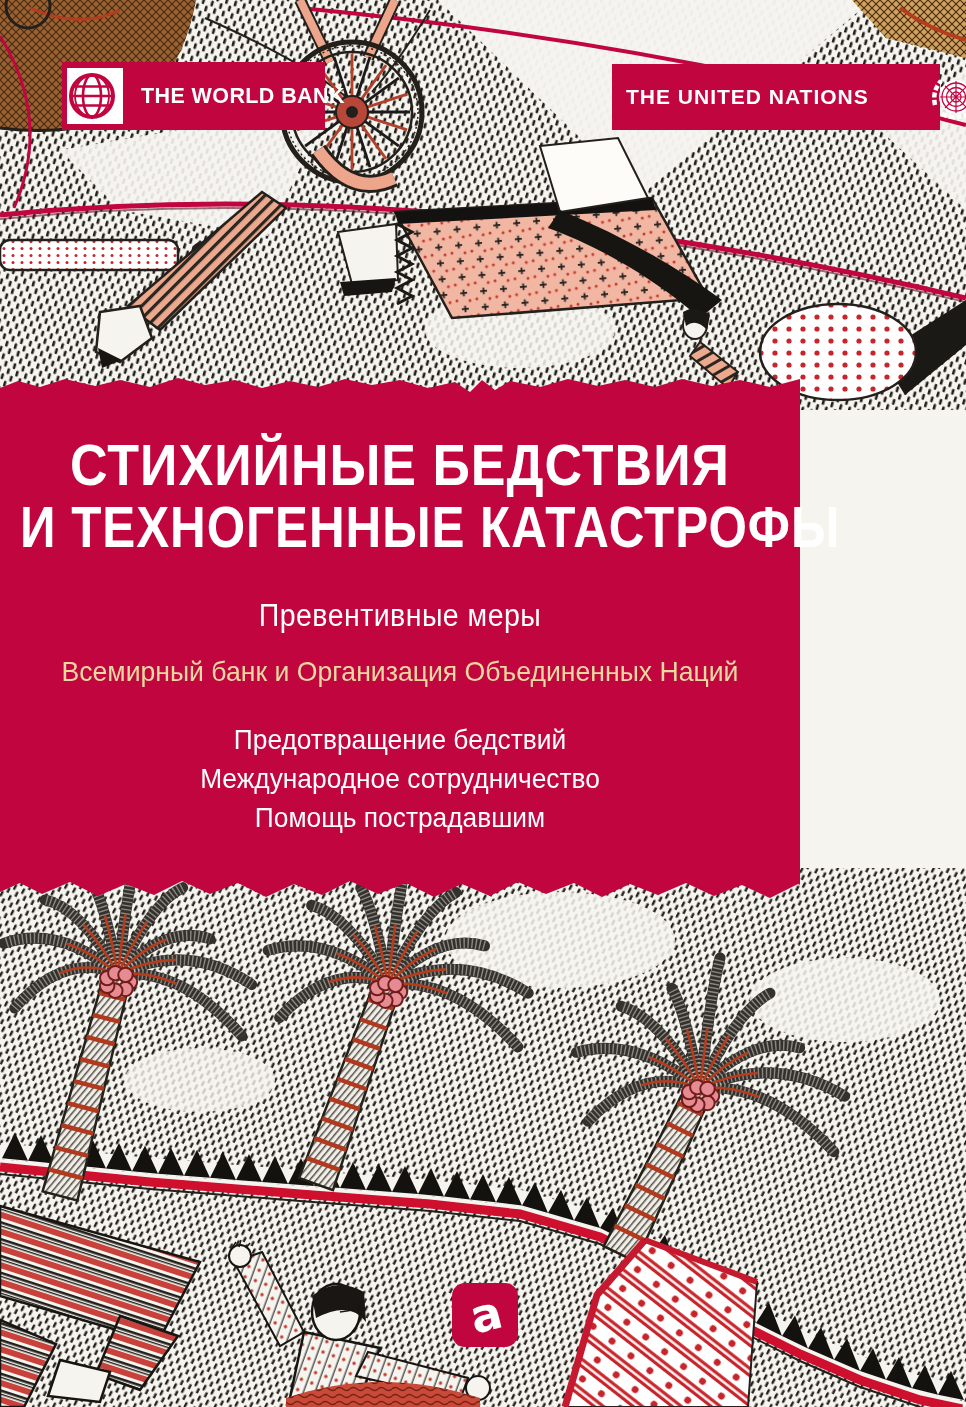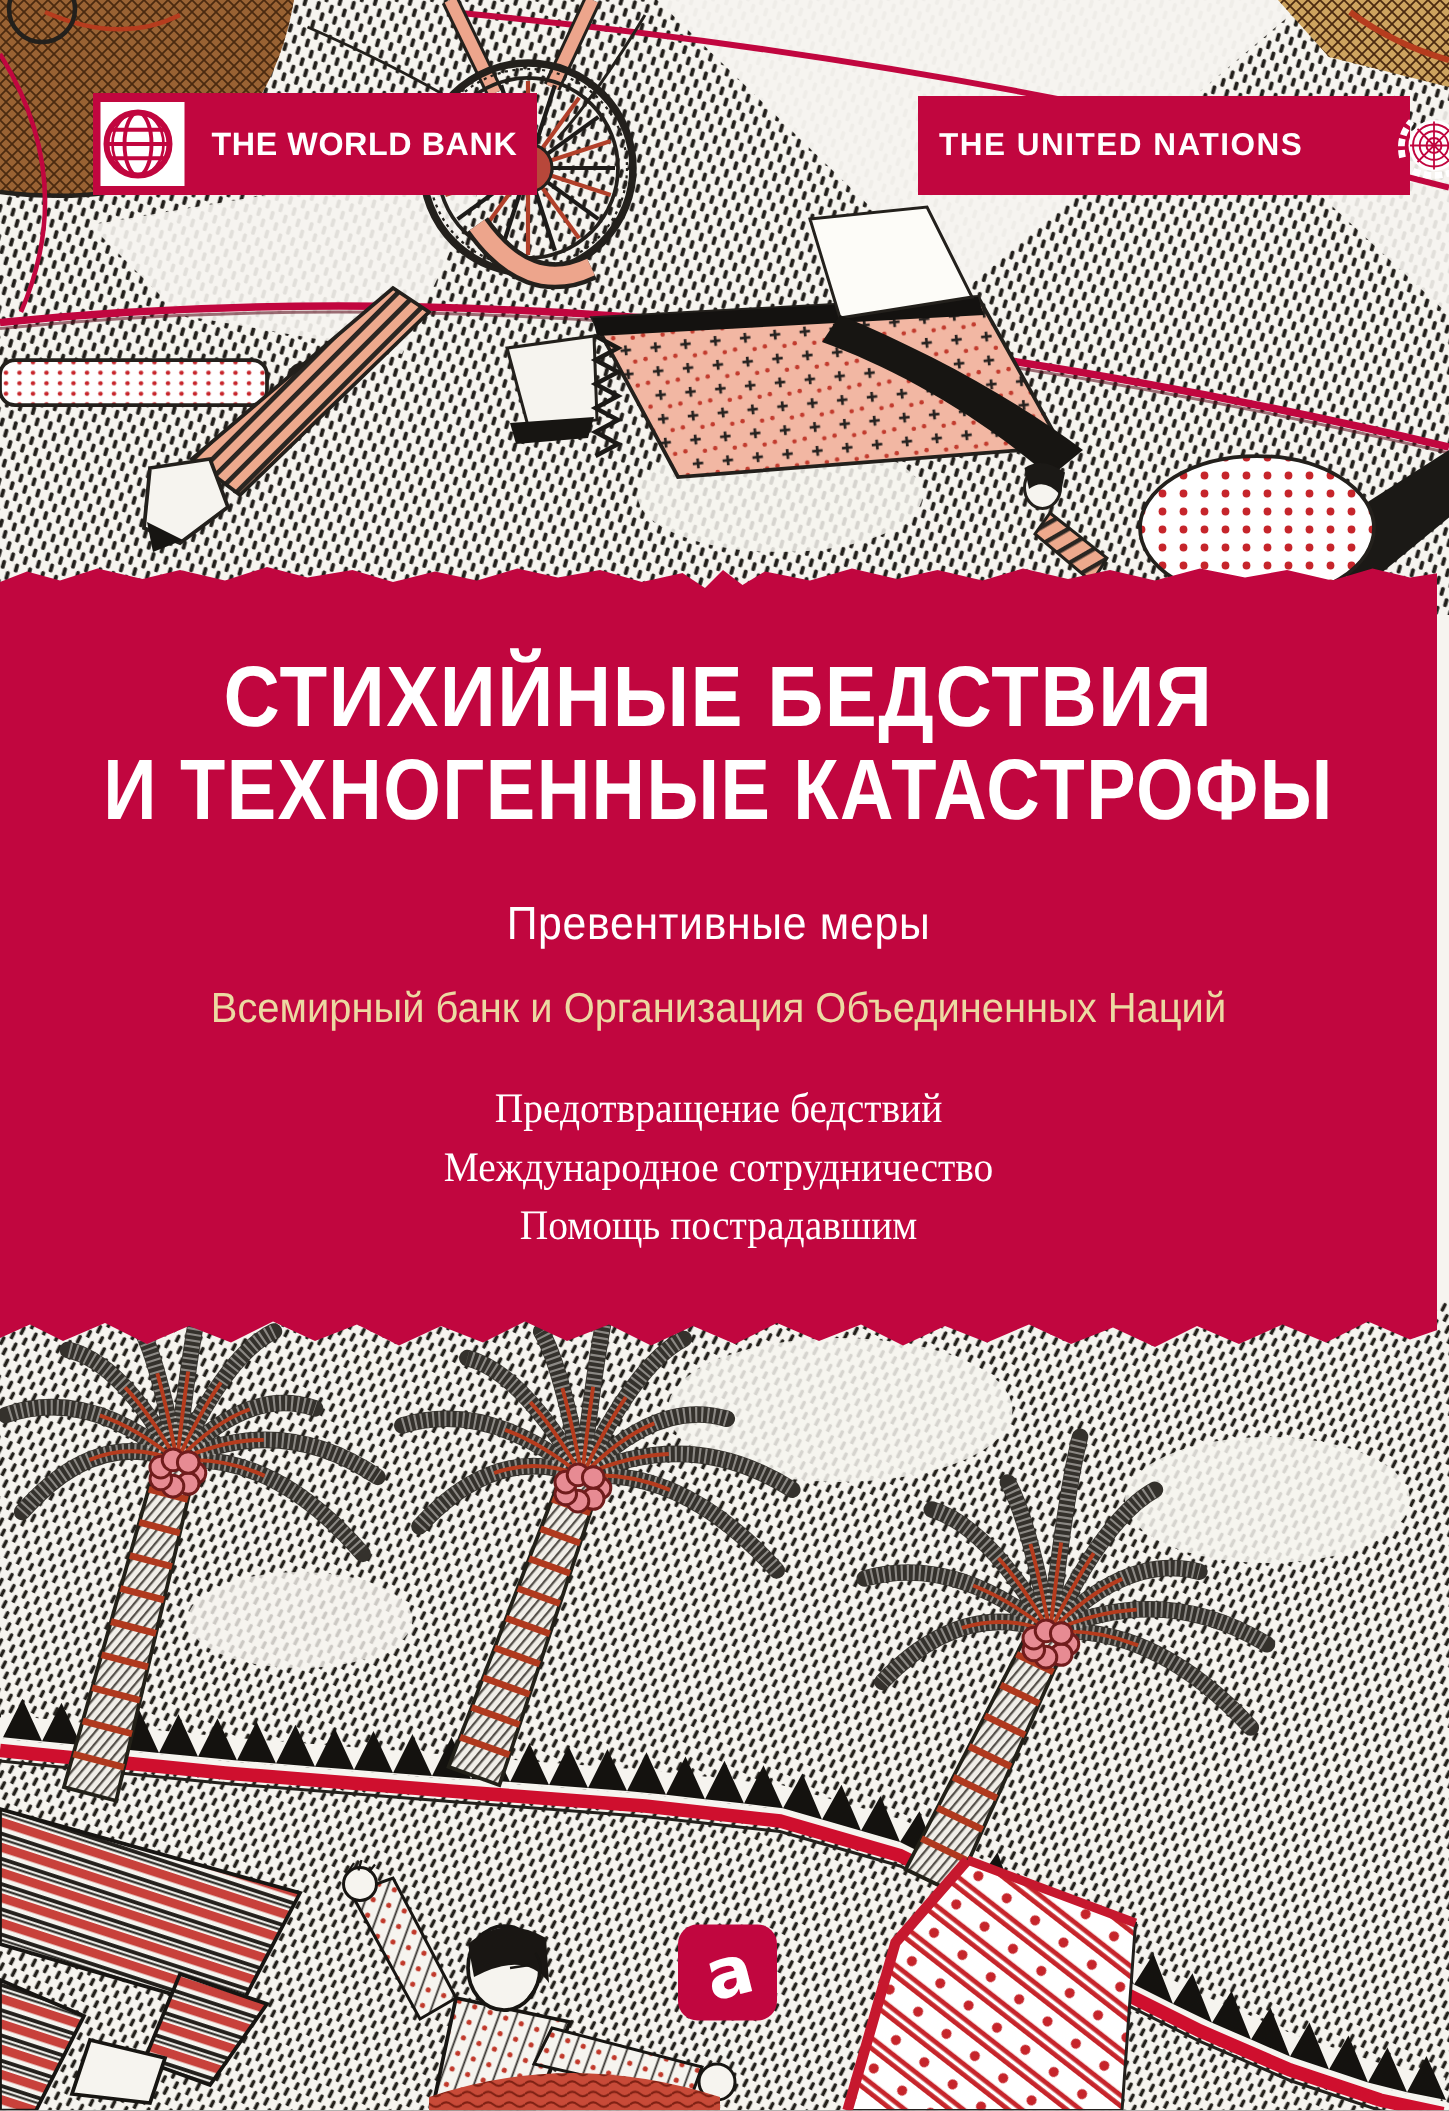--- a/index.html
+++ b/index.html
@@ -5,35 +5,35 @@
   :root{
     --crimson:#c1063f; --gold:#ecd9a2; --paper:#f6f4ef; --ink:#201d1a; --artred:#c6182e;
   }
   html,body{margin:0;padding:0;background:#777;}
   .cover{position:relative;width:966px;height:1407px;background:var(--paper);overflow:hidden;
          font-family:"Liberation Sans",sans-serif;}
   .cover svg{position:absolute;left:0;display:block;}
   #top-art{top:0;}
   #bottom-art{top:868px;}
   
-  .band{position:absolute;left:0;top:372px;width:958px;height:536px;background:var(--crimson);z-index:3;
+  .band{position:absolute;left:0;top:372px;width:800px;height:536px;background:var(--crimson);z-index:3;
     clip-path:polygon(0 16px,18px 9px,40px 15px,65px 7px,95px 14px,120px 8px,150px 15px,178px 6px,205px 13px,235px 8px,262px 16px,290px 9px,318px 15px,345px 7px,372px 13px,400px 8px,428px 16px,455px 10px,470px 20px,482px 8px,495px 18px,510px 9px,540px 15px,568px 7px,598px 14px,625px 8px,655px 15px,682px 7px,712px 14px,740px 8px,770px 15px,800px 7px,830px 13px,858px 8px,888px 15px,915px 7px,940px 13px,966px 9px,966px 512px,940px 521px,912px 509px,884px 523px,855px 511px,826px 524px,798px 512px,770px 526px,742px 513px,714px 524px,686px 511px,658px 523px,630px 512px,602px 525px,574px 511px,546px 522px,518px 510px,490px 524px,462px 512px,434px 525px,406px 511px,378px 522px,350px 509px,322px 523px,294px 512px,266px 525px,238px 511px,210px 522px,182px 509px,154px 523px,126px 512px,98px 524px,70px 510px,42px 522px,20px 511px,0 520px);
     text-align:center;color:#fff;}
   .band-inner{padding-top:62px;}
   .title{font-size:52px;font-weight:700;letter-spacing:1px;line-height:62px;white-space:nowrap;color:#fff;}
   .title.l1{transform:scale(1.0,1.1);}
   .title.l2{transform:scale(0.95,1.1);}
   .subtitle{margin-top:40px;font-size:31px;font-weight:400;letter-spacing:.5px;color:#fff;transform:scaleX(.92);}
   .byline{margin-top:22px;font-size:28px;font-weight:400;color:var(--gold);transform:scaleX(.95);}
-  .topics{margin-top:32px;font-family:Liberation Serif, serif;}
+  .topics{margin-top:32px;}
   .topic{font-size:28px;line-height:39px;font-weight:400;color:#fff;transform:scaleX(.94);}
   
   .badge{position:absolute;background:var(--crimson);display:flex;align-items:center;z-index:4;}
   .badge-label{color:#fff;font-weight:700;white-space:nowrap;}
-  #wb-badge{left:62px;top:62px;width:263px;height:68px;padding-left:33px;}
+  #wb-badge{left:62px;top:62px;width:263px;height:68px;}
   #wb-badge .sq{position:absolute;left:5px;top:6px;width:56px;height:56px;background:#fff;display:flex;align-items:center;justify-content:center;}
   #wb-badge .badge-label{position:absolute;left:79px;top:0;height:68px;display:flex;align-items:center;font-size:21.5px;letter-spacing:.4px;}
   #un-badge{left:612px;top:64px;width:290px;height:66px;padding-left:38px;}
   #un-badge .badge-label{position:absolute;left:14px;top:0;height:66px;display:flex;align-items:center;font-size:21px;letter-spacing:1px;}
   #un-badge .emblem{position:absolute;right:8px;top:9px;}
   
 </style>
 </head>
 <body>
 

